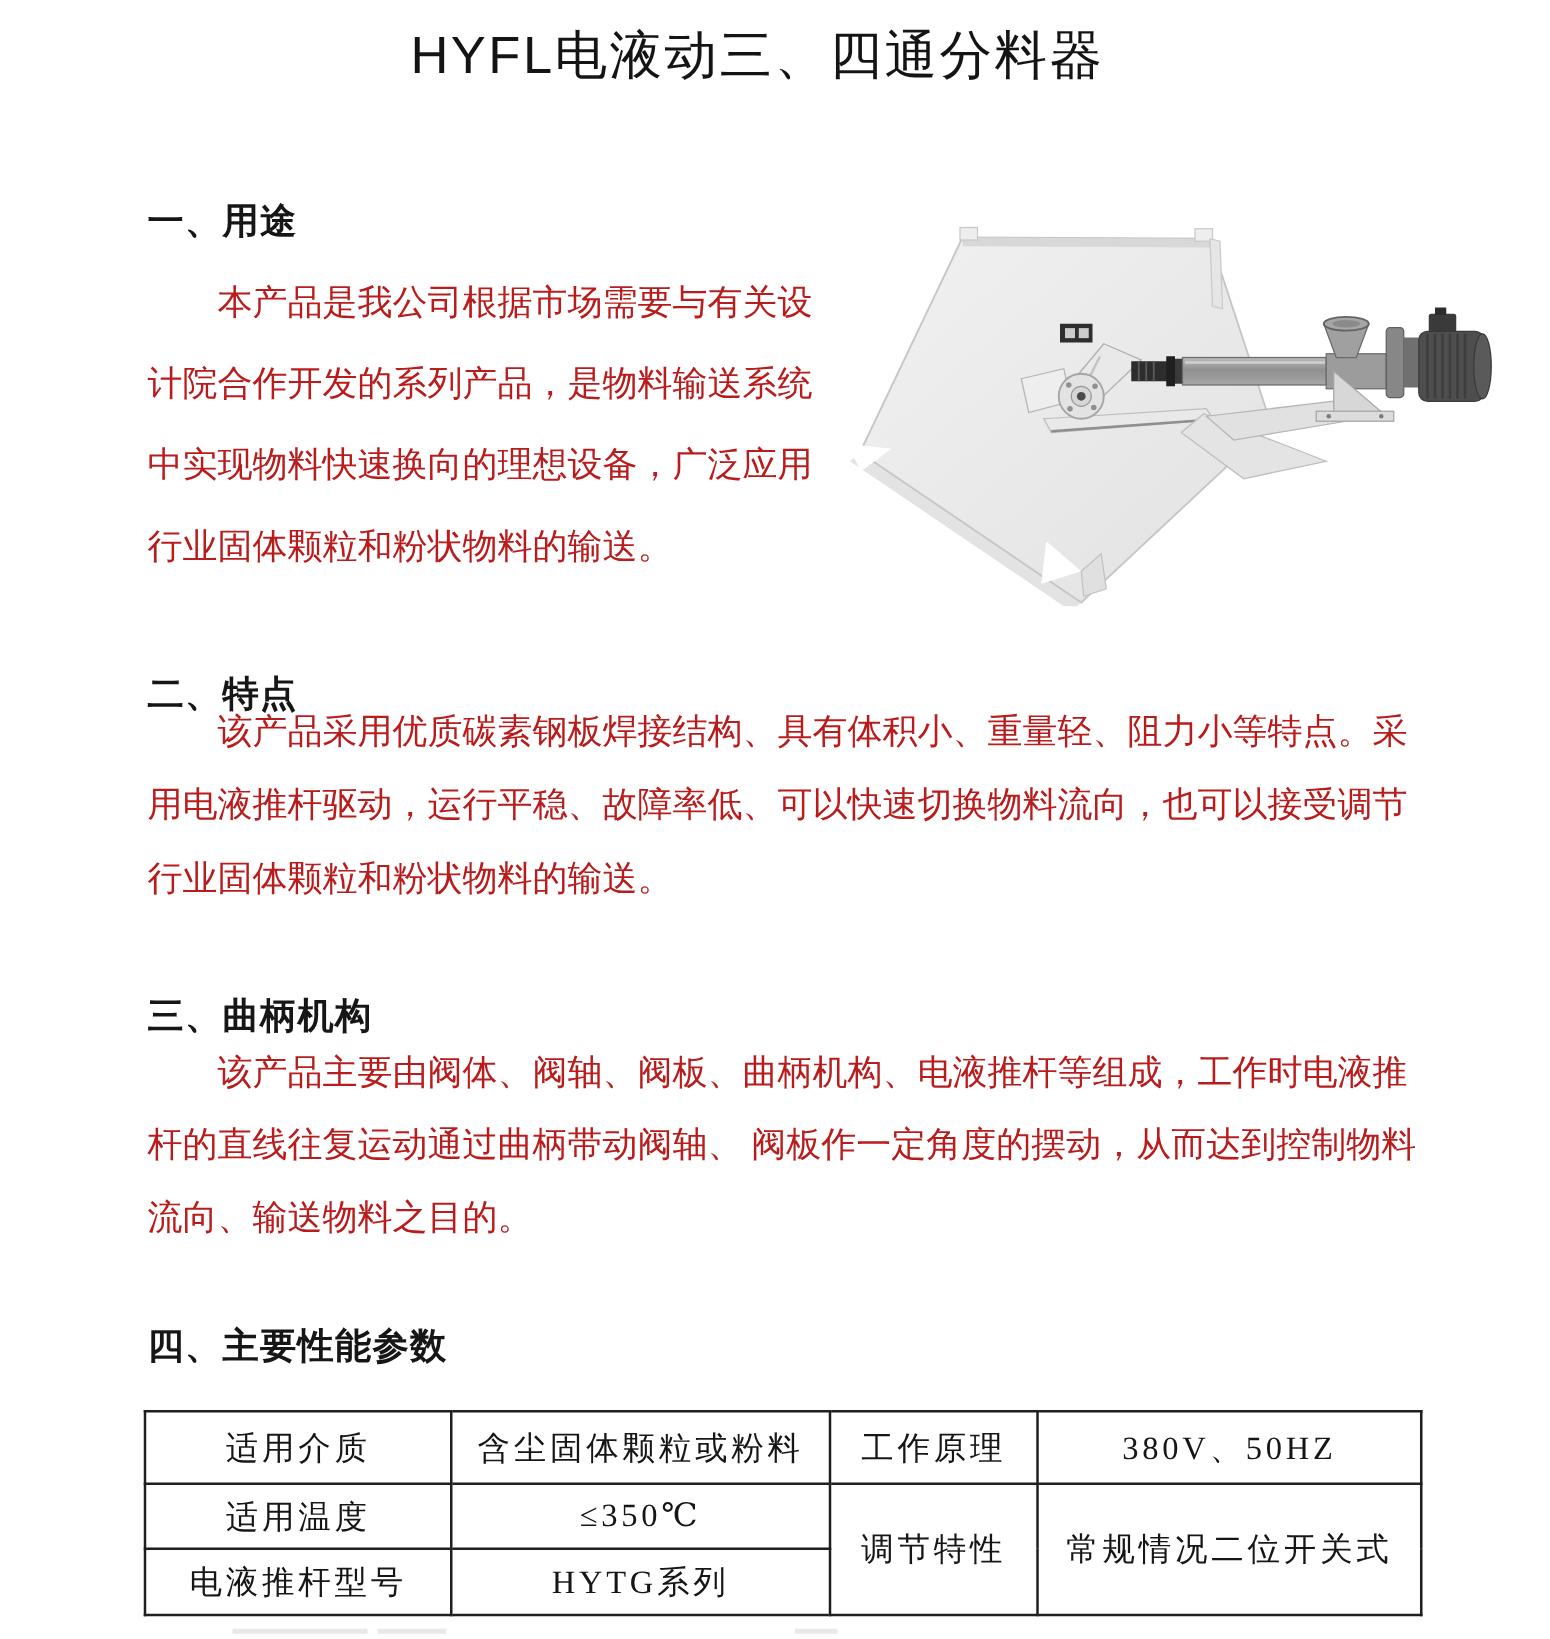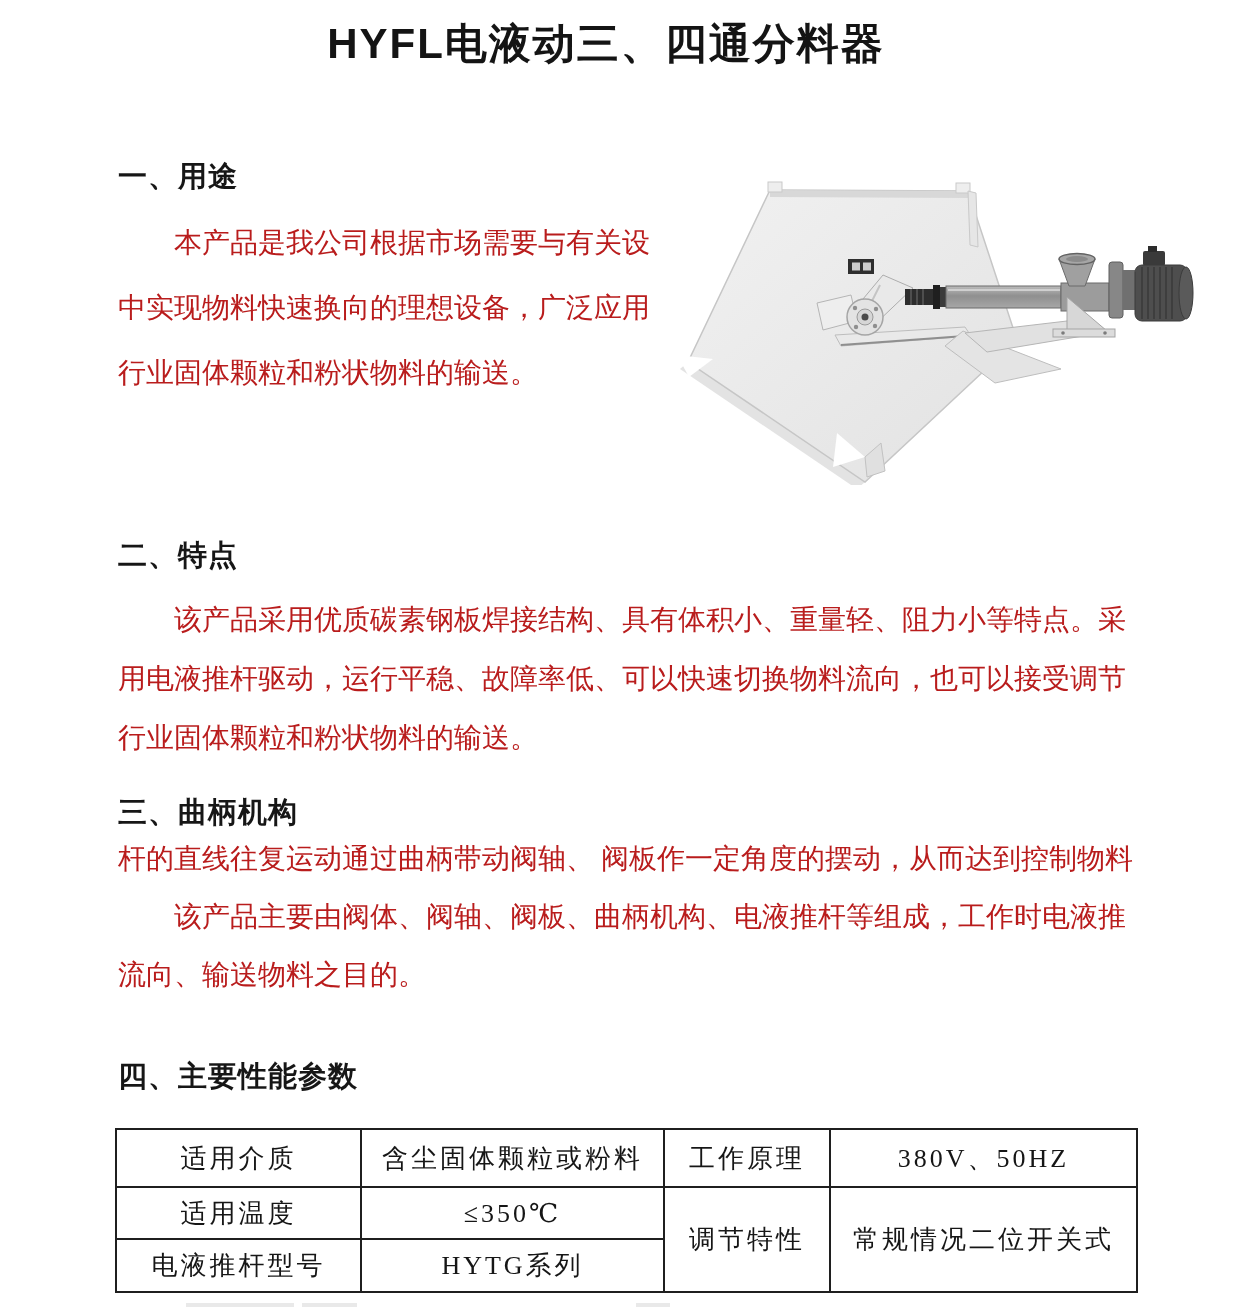--- a/index.html
+++ b/index.html
@@ -4,21 +4,21 @@
 <style>
   html,body { margin:0; padding:0; background:#ffffff; }
   .page {
     position:relative; width:1240px; height:1311px; background:#ffffff;
     color:#1c1c1c; font-family:"Liberation Serif","DejaVu Serif",serif;
     overflow:hidden;
   }
   .doc-title {
     position:absolute; top:16px; left:0; width:1212px; text-align:center;
     font-family:"Liberation Sans","DejaVu Sans",sans-serif;
-    font-weight:700; font-size:42px; letter-spacing:2px; color:#141414;
+    font-weight:400; font-size:42px; letter-spacing:2px; color:#141414;
   }
   .sec-heading {
     position:absolute; left:118px;
     font-family:"Liberation Sans","DejaVu Sans",sans-serif;
     font-weight:700; font-size:29px; letter-spacing:1px; color:#161616;
   }
   .para { position:absolute; left:118px; }
   .para .line { white-space:nowrap; font-size:28px; color:#b91c1c; }
   .p-usage .line     { line-height:65px; }
   .p-features .line  { line-height:59px; }
@@ -49,20 +49,21 @@
 </head>
 <body>
 
 <div class="page">
 
   <div class="doc-title">HYFL电液动三、四通分料器</div>
 
   <div class="sec-heading" style="top:157px;">一、用途</div>
   <div class="para p-usage" style="top:210px; width:540px;">
     <div class="line indent">本产品是我公司根据市场需要与有关设</div>
+    <div class="line">计院合作开发的系列产品，是物料输送系统</div>
     <div class="line">中实现物料快速换向的理想设备，广泛应用</div>
     <div class="line">行业固体颗粒和粉状物料的输送。</div>
   </div>
 
   <div class="photo-wrap">
     <svg width="575" height="330" viewBox="0 0 575 330">
       <defs>
         <linearGradient id="bodyGrad" x1="0" y1="0" x2="1" y2="1">
           <stop offset="0" stop-color="#f1f1f1"></stop>
             <stop offset="1" stop-color="#e2e2e2"></stop>
@@ -147,30 +148,30 @@
         <line x1="489" y1="112" x2="489" y2="164" stroke="#3e3e3e" stroke-width="2"></line>
         <line x1="495" y1="112" x2="495" y2="164" stroke="#3e3e3e" stroke-width="2"></line>
         <line x1="501" y1="112" x2="501" y2="164" stroke="#3e3e3e" stroke-width="2"></line>
         <line x1="507" y1="112" x2="507" y2="164" stroke="#3e3e3e" stroke-width="2"></line>
         <ellipse cx="521" cy="138" rx="7" ry="26" fill="#5a5a5a" stroke="#3b3b3b" stroke-width="1"></ellipse>
       </g>
     </svg>
   </div>
 
   <div class="sec-heading" style="top:536px;">二、特点</div>
-  <div class="para p-features" style="top:590px; width:1020px;">
+  <div class="para p-features" style="top:556px; width:1020px;">
     <div class="line indent">该产品采用优质碳素钢板焊接结构、具有体积小、重量轻、阻力小等特点。采</div>
     <div class="line">用电液推杆驱动，运行平稳、故障率低、可以快速切换物料流向，也可以接受调节</div>
     <div class="line">行业固体颗粒和粉状物料的输送。</div>
   </div>
 
   <div class="sec-heading" style="top:793px;">三、曲柄机构</div>
   <div class="para p-principle" style="top:830px; width:1020px;">
+    <div class="line indent">该产品主要由阀体、阀轴、阀板、曲柄机构、电液推杆等组成，工作时电液推</div>
     <div class="line">杆的直线往复运动通过曲柄带动阀轴、 阀板作一定角度的摆动，从而达到控制物料</div>
-    <div class="line indent">该产品主要由阀体、阀轴、阀板、曲柄机构、电液推杆等组成，工作时电液推</div>
     <div class="line">流向、输送物料之目的。</div>
   </div>
 
   <div class="sec-heading" style="top:1057px;">四、主要性能参数</div>
 
   <table class="params-table">
     <colgroup>
       <col style="width:245px">
         <col style="width:303px">
         <col style="width:166px">

